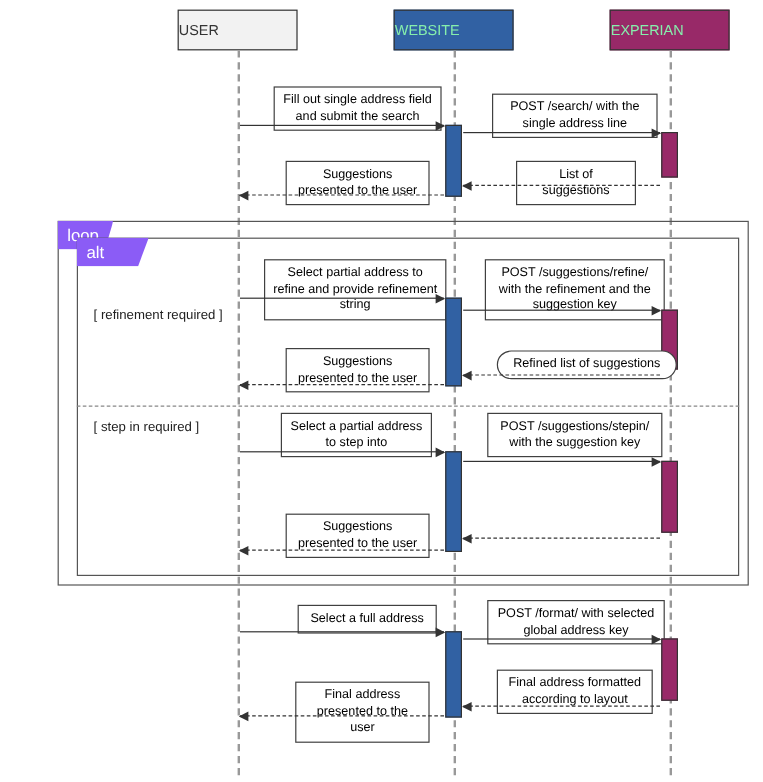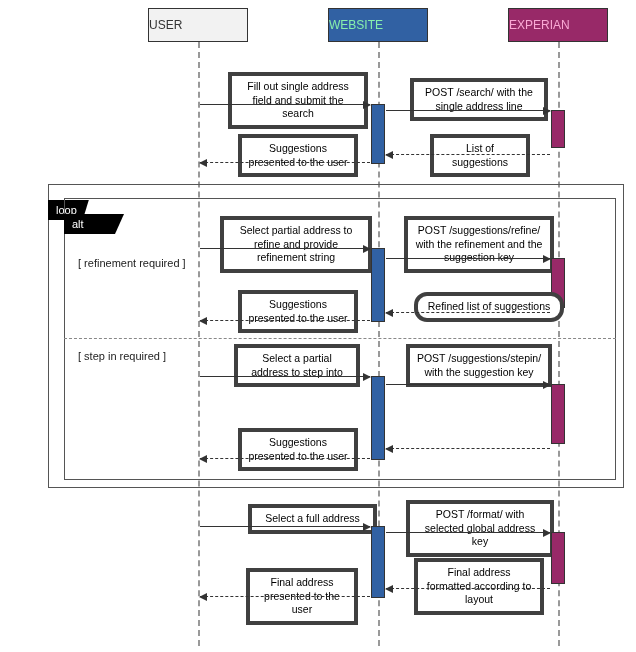--- a/index.html
+++ b/index.html
@@ -20,37 +20,37 @@
     height: 34px;
     border: 1px solid #333;
     display: flex;
     align-items: center;
     justify-content: flex-start;
     font-weight: 400;
     font-size: 12px;
   }
   .participant.user { background: #f2f2f2; color: #333; }
   .participant.website { background: #3161a3; color: #86efac; }
-  .participant.experian { background: #982968; color: #f9a8d4; }
+  .participant.experian { background: #982968; color: #86efac; }
   .lifeline {
     position: absolute;
     width: 0;
     border-left: 2px dashed #999;
   }
   .activation {
     position: absolute;
     width: 14px;
     border: 1px solid #333;
   }
   .activation.website { background: #3161a3; }
   .activation.experian { background: #982968; }
   .msg {
     position: absolute;
     background: #fff;
-    border: 4px solid #404040;
+    border: 1px solid #404040;
     padding: 4px 6px;
     text-align: center;
     line-height: 1.3;
     font-size: 10.5px;
   }
   .arrow {
     position: absolute;
     height: 0;
     border-top: 1px solid #333;
   }
@@ -70,26 +70,25 @@
     border-right: 8px solid #333;
   }
   .arrow.dashed { border-top: 1px dashed #333; }
   .frame {
     position: absolute;
     border: 1px solid #555;
     background: transparent;
   }
   .frame-label {
     position: absolute;
-    background: #000000;
+    background: #8b5cf6;
     color: #fff;
     padding: 4px 12px 4px 8px;
-    font-size: 11px;
+    font-size: 14px;
     clip-path: polygon(0 0, 100% 0, 85% 100%, 0 100%);
-    margin-top: 16px;
   }
   .guard {
     position: absolute;
     font-size: 11px;
     color: #222;
   }
   .alt-divider {
     position: absolute;
     height: 0;
     border-top: 1px dashed #888;
@@ -164,21 +163,21 @@
 <div class="msg" style="left:406px; top:344px; width:146px;">POST /suggestions/stepin/ with the suggestion key</div>
 <div class="arrow" style="left:386px; top:384px; width:164px;"></div>
 
 <div class="activation experian" style="left:551px; top:384px; height:60px;"></div>
 
 <div class="arrow dashed left" style="left:386px; top:448px; width:164px;"></div>
 
 <div class="msg" style="left:238px; top:428px; width:120px;">Suggestions presented to the user</div>
 <div class="arrow dashed left" style="left:200px; top:458px; width:170px;"></div>
 
-<div class="msg" style="left:248px; top:504px; width:129px;">Select a full address</div>
+<div class="msg" style="left:248px; top:504px; width:116px;">Select a full address</div>
 <div class="arrow" style="left:200px; top:526px; width:170px;"></div>
 
 <div class="activation website" style="left:371px; top:526px; height:72px;"></div>
 
 <div class="msg" style="left:406px; top:500px; width:148px;">POST /format/ with selected global address key</div>
 <div class="arrow" style="left:386px; top:532px; width:164px;"></div>
 
 <div class="activation experian" style="left:551px; top:532px; height:52px;"></div>
 
 <div class="msg" style="left:414px; top:558px; width:130px;">Final address formatted according to layout</div>

